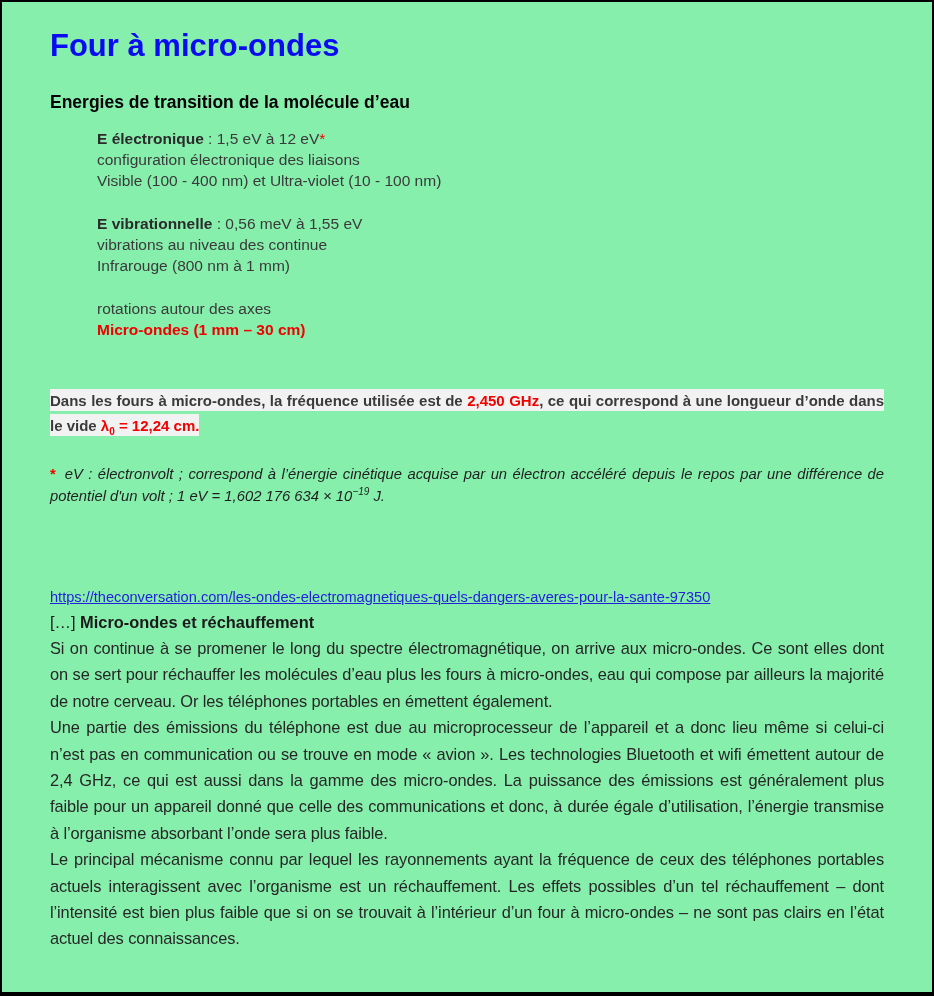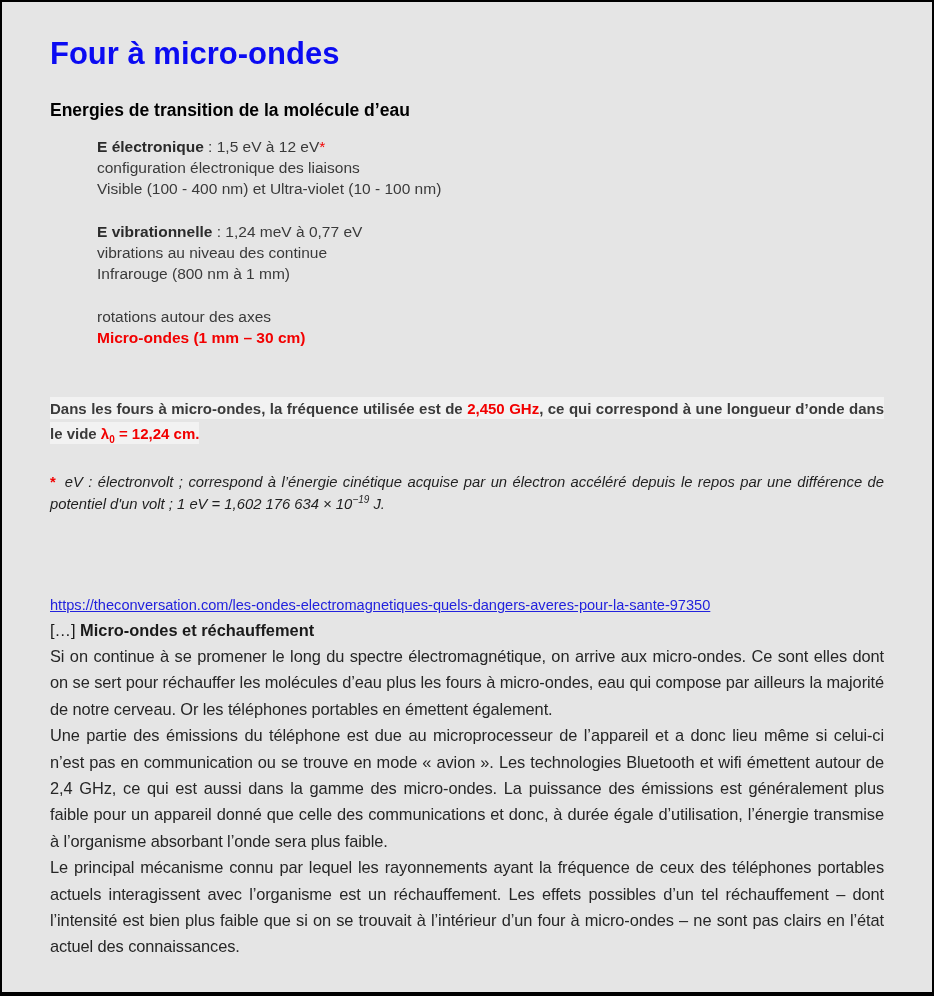--- a/index.html
+++ b/index.html
@@ -1,23 +1,23 @@
 <!DOCTYPE html>
 <html><head>
 <meta charset="utf-8">
 <style>
   html, body { margin: 0; padding: 0; background: #fff; }
   .page {
     box-sizing: border-box;
     width: 934px;
     height: 996px;
-    background: #e5e5e5;
+    background: #86efac;
     border: 2px solid #000;
     border-bottom-width: 4px;
-    padding: 34px 46px 0 46px;
+    padding: 26px 46px 0 46px;
     overflow: hidden;
     font-family: "Liberation Sans", sans-serif;
     position: relative;
   }
   .doc-title {
     margin: 0 0 0 2px;
     font-size: 31px;
     line-height: 36px;
     font-weight: bold;
     color: #0b0bf2;
@@ -102,21 +102,21 @@
 
   <div class="energy-list">
 
     <div class="energy-block">
       <p><span class="lbl">E électronique</span><span> : </span><span>1,5 eV à 12 eV</span><span class="red">*</span></p>
       <p>configuration électronique des liaisons</p>
       <p>Visible (100 - 400 nm) et Ultra-violet (10 - 100 nm)</p>
     </div>
 
     <div class="energy-block">
-      <p><span class="lbl">E vibrationnelle</span><span> : </span><span>1,24 meV à 0,77 eV</span></p>
+      <p><span class="lbl">E vibrationnelle</span><span> : </span><span>0,56 meV à 1,55 eV</span></p>
       <p>vibrations au niveau des continue</p>
       <p>Infrarouge (800 nm à 1 mm)</p>
     </div>
 
     <div class="energy-block">
       <p>rotations autour des axes</p>
       <p class="red-bold">Micro-ondes (1 mm – 30 cm)</p>
     </div>
 
   </div>

